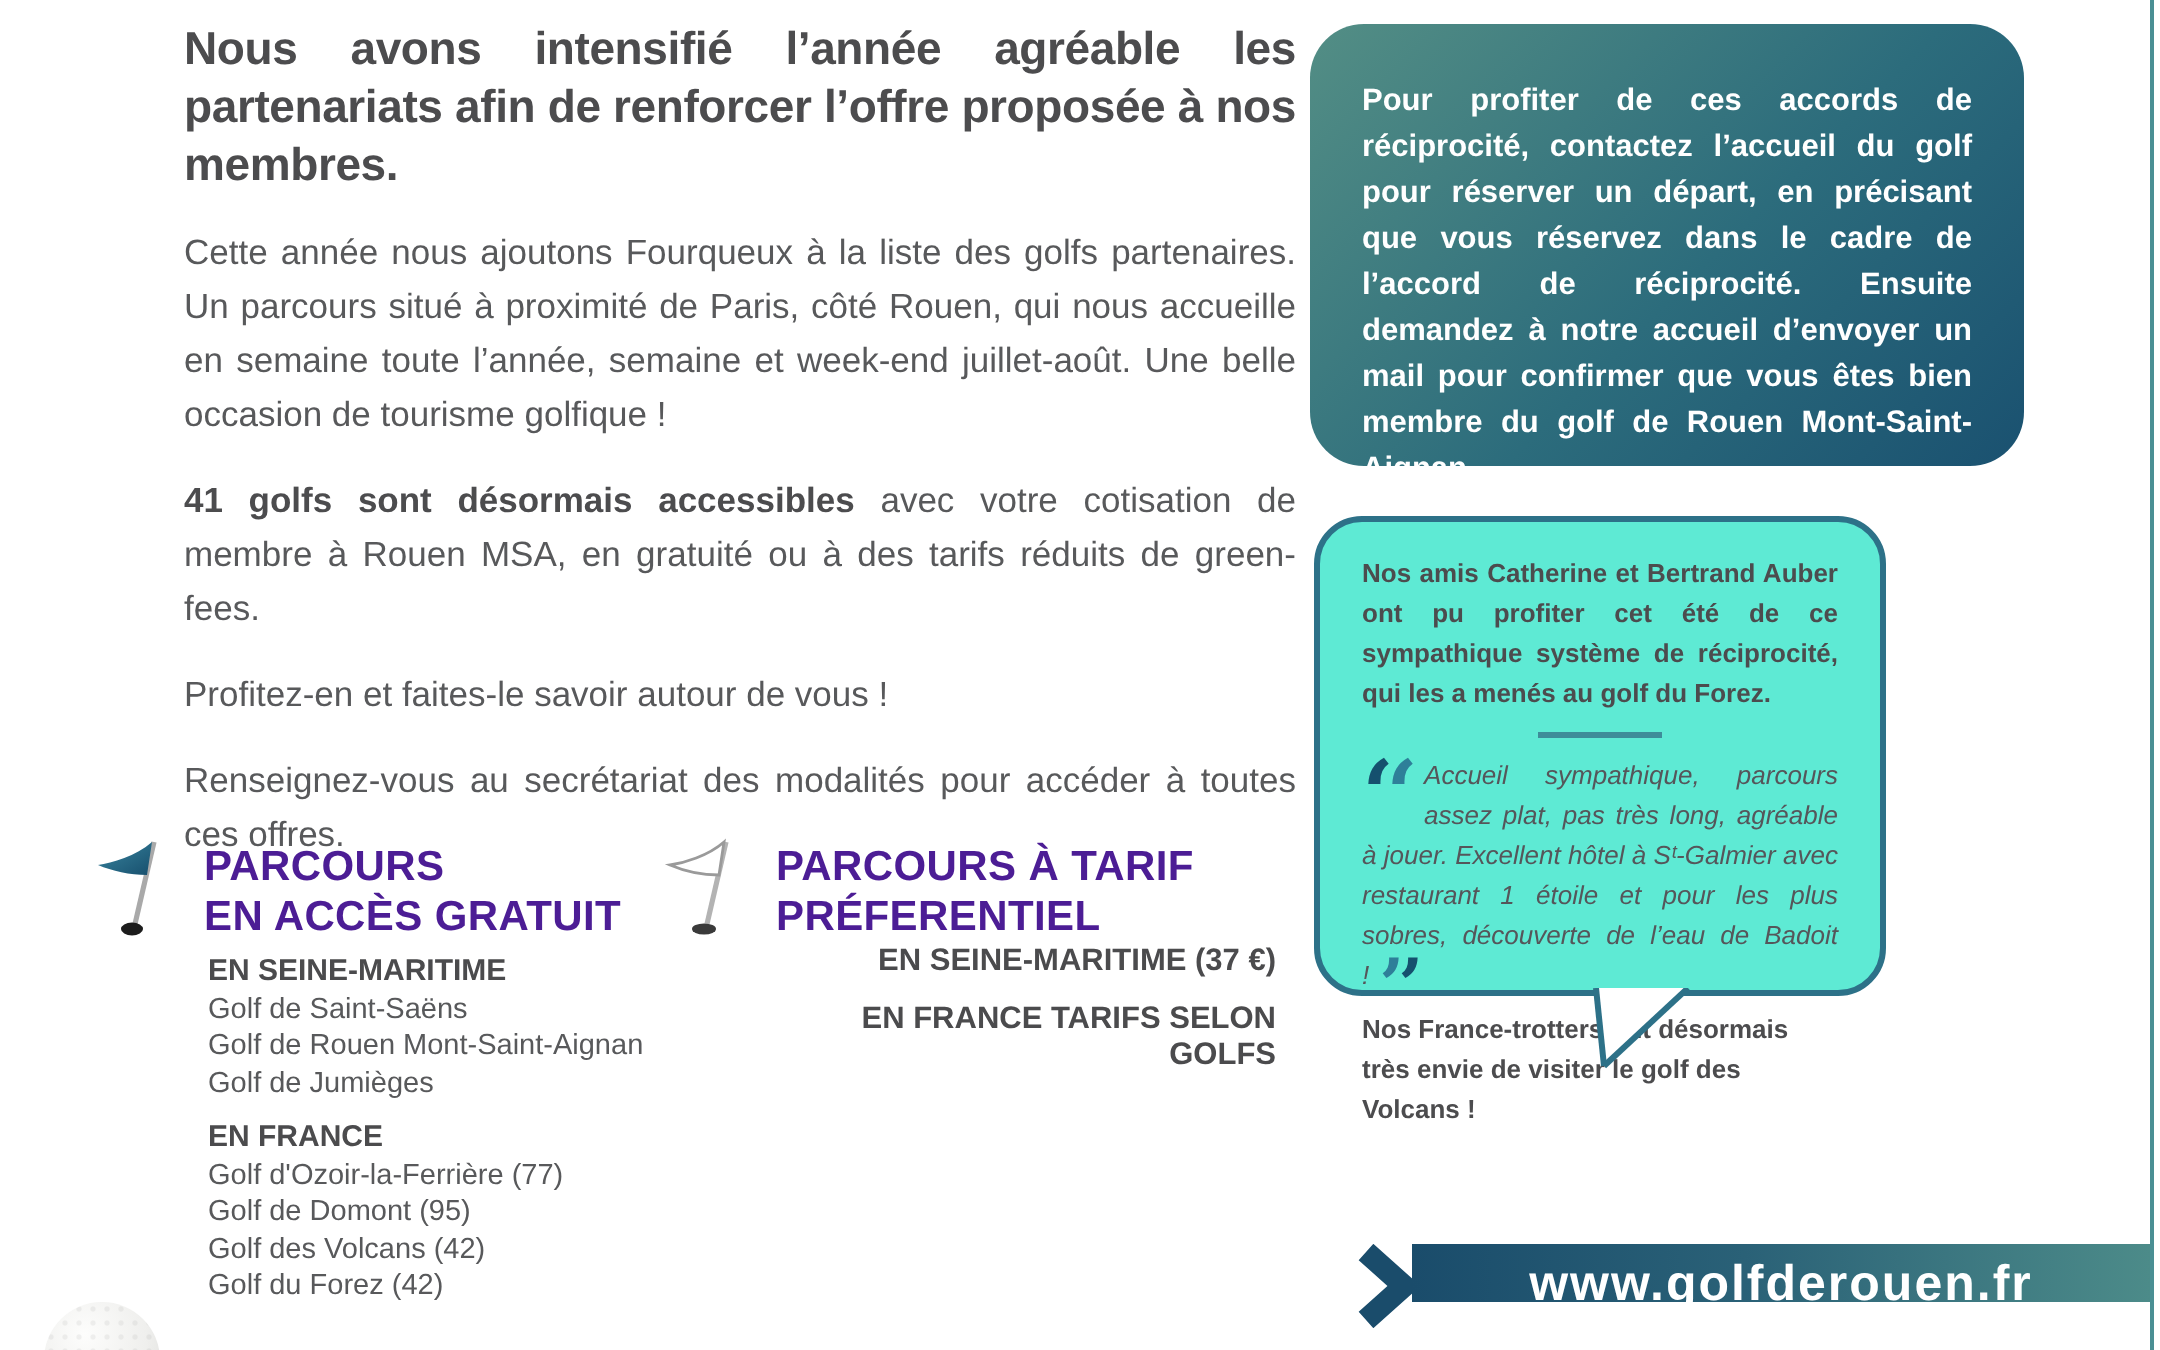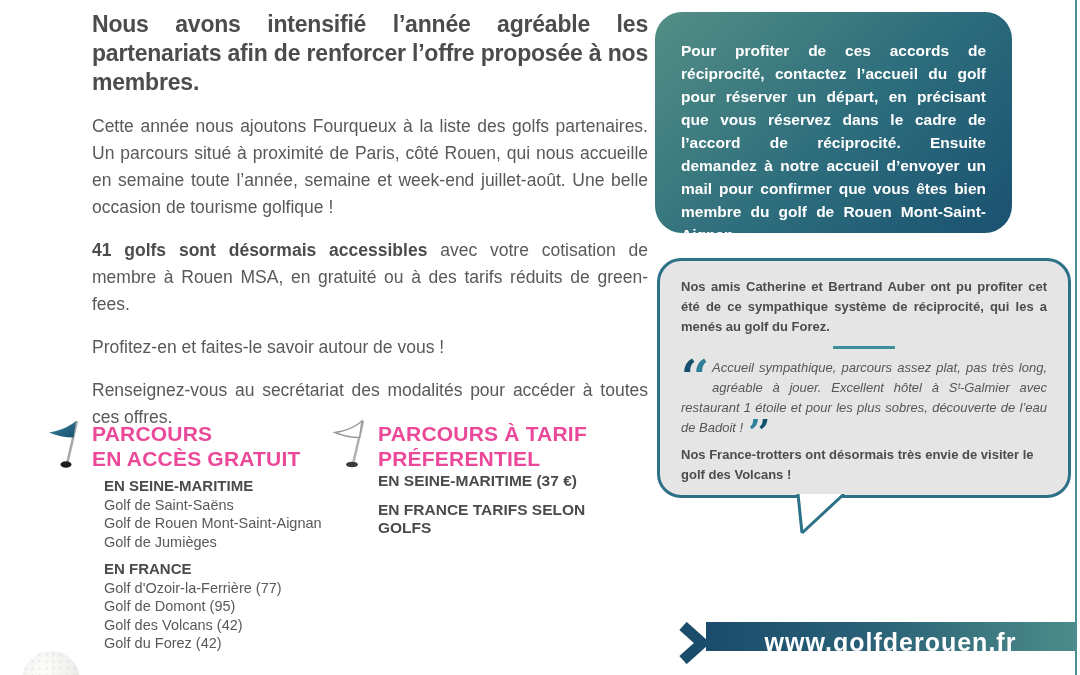--- a/index.html
+++ b/index.html
@@ -10,45 +10,45 @@
   .edge-rule{position:absolute;left:1075px;top:0;width:2px;height:675px;background:#4a8f94;}
 
   
   .left-col{position:absolute;left:92px;top:10px;width:556px;}
   .left-col h1{margin:0 0 13px 0;font-size:23px;line-height:29px;font-weight:bold;
                color:#4c4c4e;text-align:justify;letter-spacing:-0.2px;}
   .left-col p{margin:16px 0 12px 0;font-size:17.5px;line-height:27px;color:#58595b;text-align:justify;}
   .left-col p strong{color:#4c4c4e;}
 
   
-  .sec-head{position:absolute;font-size:21px;line-height:25px;font-weight:bold;color:#ec4899;
-            letter-spacing:0.2px;}
+  .sec-head{position:absolute;font-size:21px;line-height:25px;font-weight:bold;color:#4c1d95;
+            letter-spacing:0.2px;margin-left:10px;}
   .free-head{left:92px;top:421px;}
   .pref-head{left:378px;top:421px;}
   .flag{position:absolute;width:42px;height:52px;}
   .free-flag{left:46px;top:418px;}
   .pref-flag{left:332px;top:418px;}
 
   
   .free-lists{position:absolute;left:104px;top:477px;width:250px;font-size:14.5px;
               line-height:18.5px;color:#58595b;}
   .group-title{font-weight:bold;color:#4b4b4d;font-size:15px;}
   .group2{margin-top:9px;}
-  .pref-lines{position:absolute;left:378px;top:472px;width:260px;}
+  .pref-lines{position:absolute;left:378px;top:472px;width:260px;text-align:right;}
   .pref-line{font-size:15.5px;font-weight:bold;color:#4b4b4d;line-height:18px;}
   .pref-line + .pref-line{margin-top:11px;}
 
   
   .box{position:absolute;left:655px;top:12px;width:357px;height:221px;box-sizing:border-box;
        padding:27px 26px 0 26px;background:linear-gradient(135deg,#538e85 0%,#2c6c7c 55%,#1a5170 100%);border-radius:27px;}
   .box p{margin:0;color:#ffffff;font-size:15.5px;line-height:23px;font-weight:bold;text-align:justify;}
 
   
-  .bubble{position:absolute;left:657px;top:258px;width:414px;height:240px;box-sizing:border-box;
-          border:3px solid #2d7188;border-radius:24px;background:#e5e5e5;
+  .bubble{position:absolute;left:657px;top:258px;width:286px;height:240px;box-sizing:border-box;
+          border:3px solid #2d7188;border-radius:24px;background:#5eead4;
           padding:16px 21px 0 21px;}
   .bubble-intro{margin:0;font-size:13px;line-height:20px;font-weight:bold;color:#4c4c4e;text-align:justify;}
   .divider{width:62px;height:3px;background:#3e8d99;margin:9px auto 9px auto;}
   .quote-block{margin:0;font-family:"Liberation Sans", sans-serif;font-style:italic;
                font-size:13px;line-height:20px;color:#55565a;text-align:justify;}
   .open-quote{float:left;font-family:"DejaVu Serif", serif;font-style:normal;font-weight:bold;
               font-size:46px;line-height:34px;margin:2px 7px 0 0;letter-spacing:-4px;}
   .oq1{color:#15506e;}
   .oq2{color:#2e7f99;}
   .close-quote{font-family:"DejaVu Serif", serif;font-style:normal;font-weight:bold;

